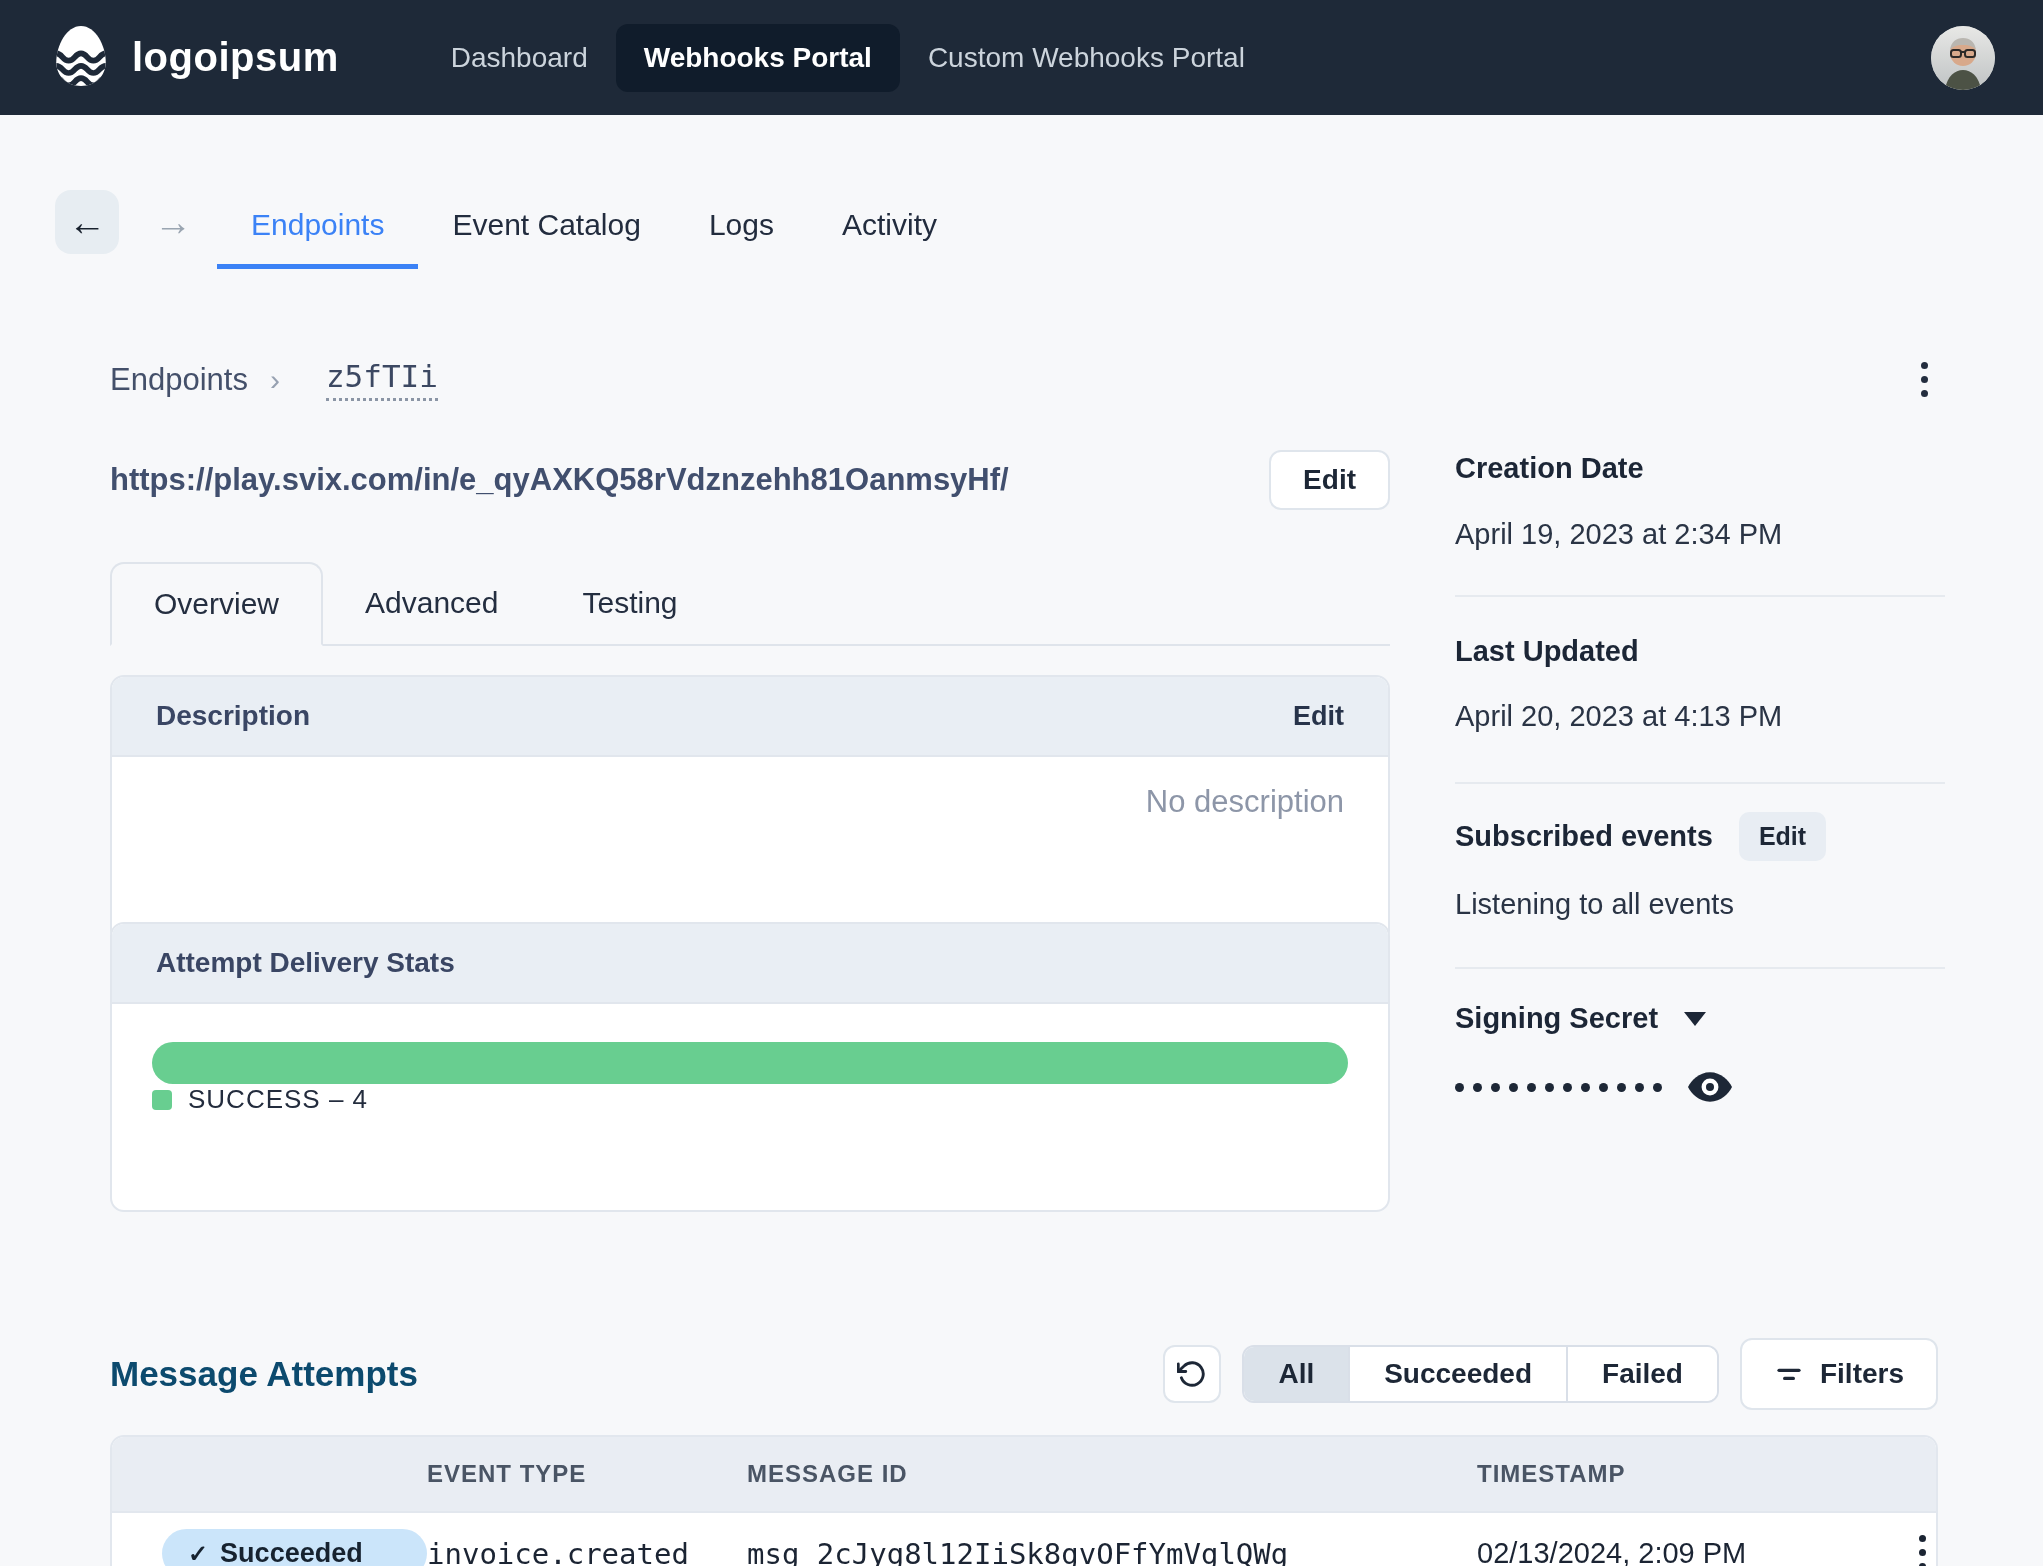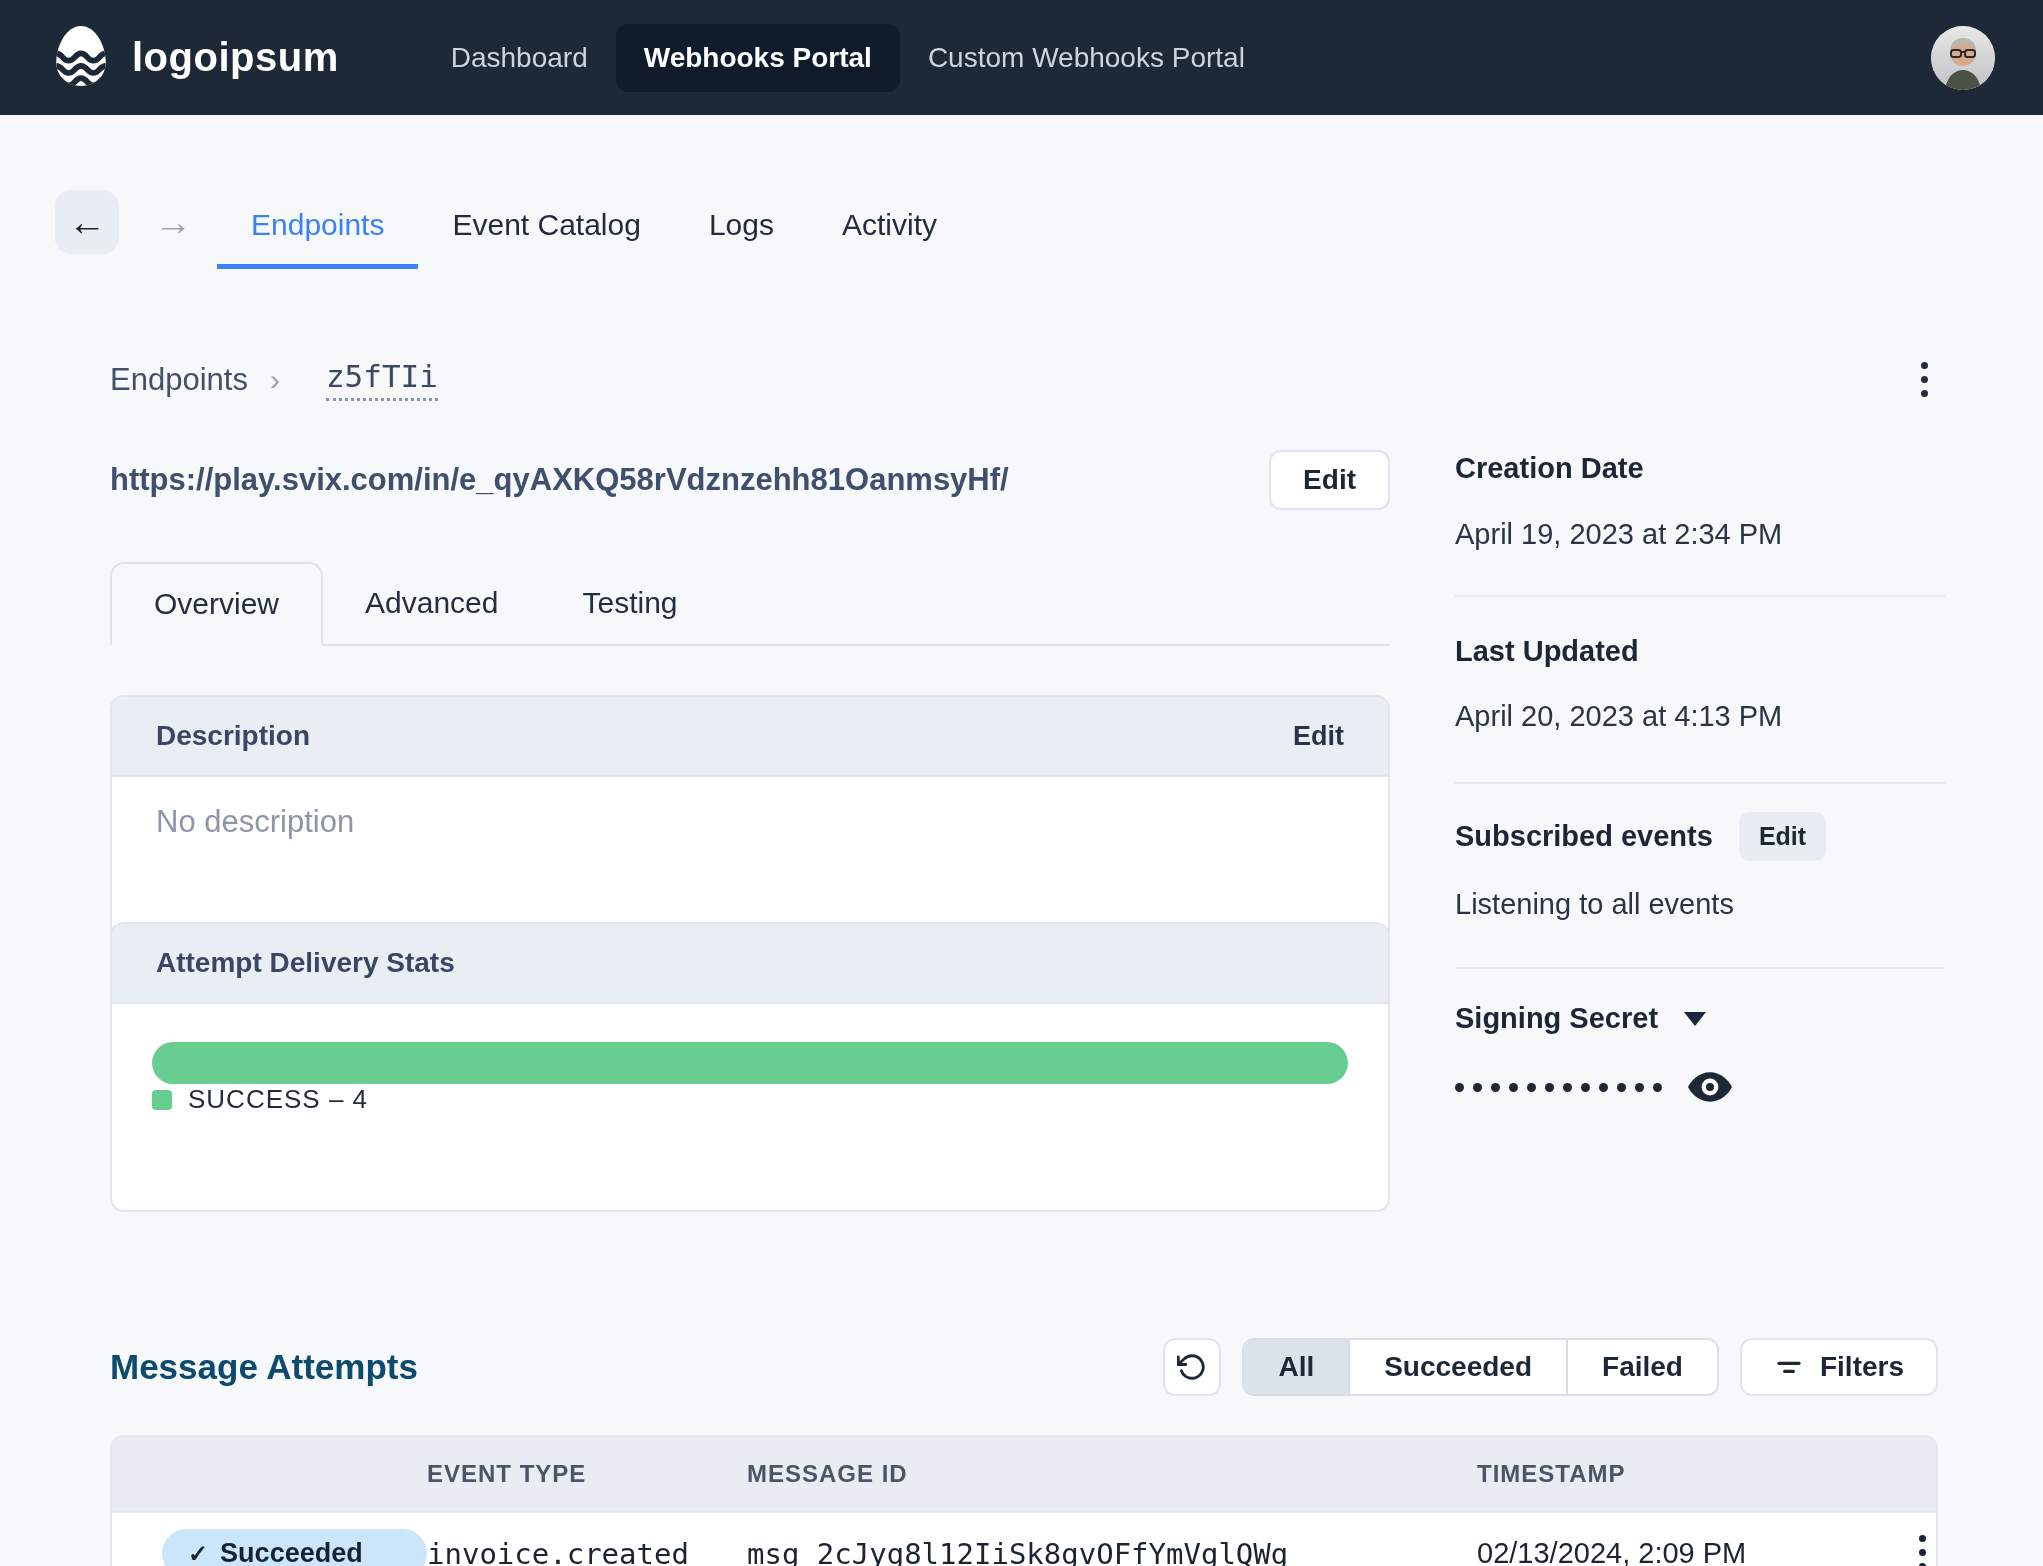--- a/index.html
+++ b/index.html
@@ -49,21 +49,21 @@
   .dtab{display:flex;align-items:center;padding:0 42px;font-size:30px;color:#242e40;cursor:pointer;}
   .dtab.active{border:2px solid #dfe4eb;border-bottom:2px solid #f7f8fa;border-radius:14px 14px 0 0;
                margin-bottom:-2px;background:#f7f8fa;}
 
   
   .card{position:absolute;left:110px;width:1280px;background:#fff;border:2px solid #e1e6ed;border-radius:14px;overflow:hidden;}
   .card-head{background:#e9eef4;height:80px;display:flex;align-items:center;justify-content:space-between;
              padding:0 44px;border-bottom:2px solid #e1e6ed;}
   .card-title{font-size:28px;font-weight:700;color:#3a4664;}
   .card-edit{font-size:27px;font-weight:700;color:#27334a;cursor:pointer;}
-  .desc-card{top:695px;height:269px;}
+  .desc-card{top:675px;height:269px;text-align:right;}
   .desc-body{padding:27px 44px;font-size:31px;color:#8d96a8;}
   .stats-card{top:922px;height:290px;}
   .stats-body{padding:38px 40px;}
   .bar{height:42px;border-radius:21px;background:#68ce90;}
   .legend{display:flex;align-items:center;gap:16px;}
   .legend i{width:20px;height:20px;border-radius:4px;background:#68ce90;}
   .legend span{font-size:26px;color:#232c3d;letter-spacing:1px;font-weight:500;}
 
   
   .side{position:absolute;left:1455px;top:440px;width:490px;height:720px;}
@@ -83,21 +83,21 @@
   .att-row{position:absolute;top:1338px;left:110px;width:1828px;display:flex;align-items:center;}
   .att-title{font-size:35px;font-weight:700;color:#0c4a6e;}
   .controls{margin-left:auto;display:flex;gap:21px;align-items:center;}
   .icon-btn{width:58px;height:58px;padding:0;}
   .seg{display:flex;border:2px solid #d9dfe8;border-radius:12px;overflow:hidden;background:#fff;height:58px;}
   .seg .seg-btn{font-size:28px;font-weight:600;color:#1d2736;padding:0 34px;background:#fff;border:none;
                 border-right:2px solid #d9dfe8;height:100%;display:flex;align-items:center;cursor:pointer;
                 font-family:"Liberation Sans",sans-serif;}
   .seg .seg-btn:last-child{border-right:none;}
   .seg .seg-btn.active{background:#dbe2ea;}
-  .filters-btn{gap:16px;height:58px;}
+  .filters-btn{gap:16px;height:72px;}
 
   
   .table{position:absolute;top:1435px;left:110px;width:1828px;height:220px;background:#fff;
          border:2px solid #e2e7ee;border-radius:14px 14px 0 0;overflow:hidden;}
   .thead,.trow{display:grid;grid-template-columns:315px 320px 730px 375px 1fr;}
   .thead{background:#e9edf3;height:76px;align-items:center;border-bottom:2px solid #e2e7ee;}
   .th{font-size:24px;font-weight:700;color:#4a5565;letter-spacing:1px;}
   .trow{align-items:start;padding-top:16px;background:#fff;}
   .badge{margin-left:50px;display:inline-flex;align-items:center;gap:12px;background:#cbe5fa;border-radius:999px;
          padding:9px 26px;font-size:27px;font-weight:600;color:#16222f;}

